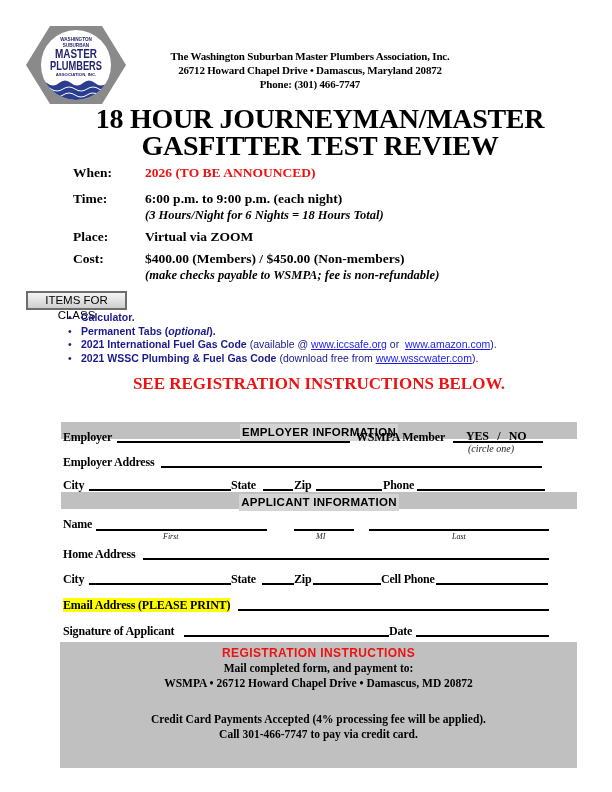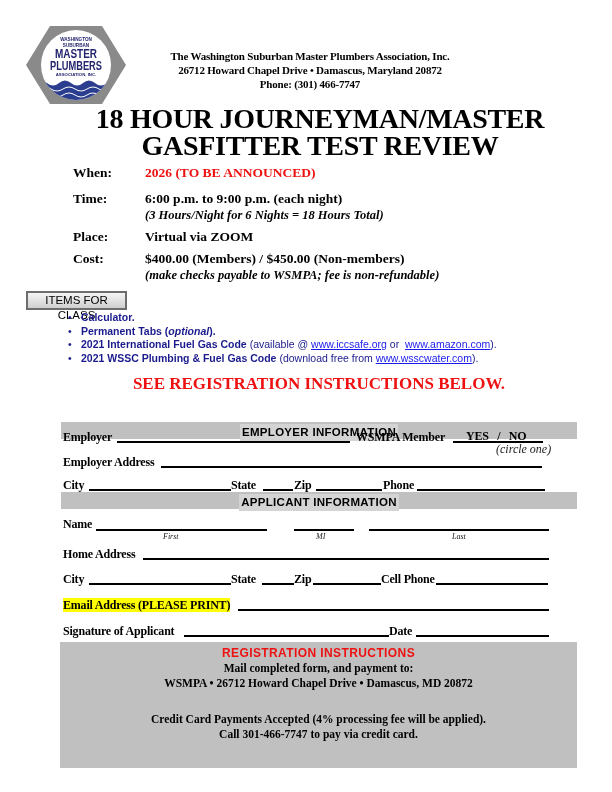--- a/index.html
+++ b/index.html
@@ -106,21 +106,21 @@
 
 <div class="abs section-bar" style="top:422px;">
   <span>EMPLOYER INFORMATION</span>
 </div>
 
 <div class="abs field-label" style="left:63px; top:430px;">Employer</div>
 <div class="line" style="left:117px; top:441px; width:233px;"></div>
 <div class="abs field-label" style="left:356px; top:430px;">WSMPA Member</div>
 <div class="line" style="left:453px; top:441px; width:90px;"></div>
 <div class="abs field-label" style="left:466px; top:429px; white-space:pre;">YES   /   NO</div>
-<div class="abs sub-caption" style="left:496px; top:444px; font-size:12px;">(circle one)</div>
+<div class="abs sub-caption" style="left:468px; top:444px; font-size:10px;">(circle one)</div>
 
 <div class="abs field-label" style="left:63px; top:455px;">Employer Address</div>
 <div class="line" style="left:161px; top:466px; width:381px;"></div>
 
 <div class="abs field-label" style="left:63px; top:478px;">City</div>
 <div class="line" style="left:89px; top:489px; width:142px;"></div>
 <div class="abs field-label" style="left:231px; top:478px;">State</div>
 <div class="line" style="left:263px; top:489px; width:30px;"></div>
 <div class="abs field-label" style="left:294px; top:478px;">Zip</div>
 <div class="line" style="left:316px; top:489px; width:66px;"></div>

